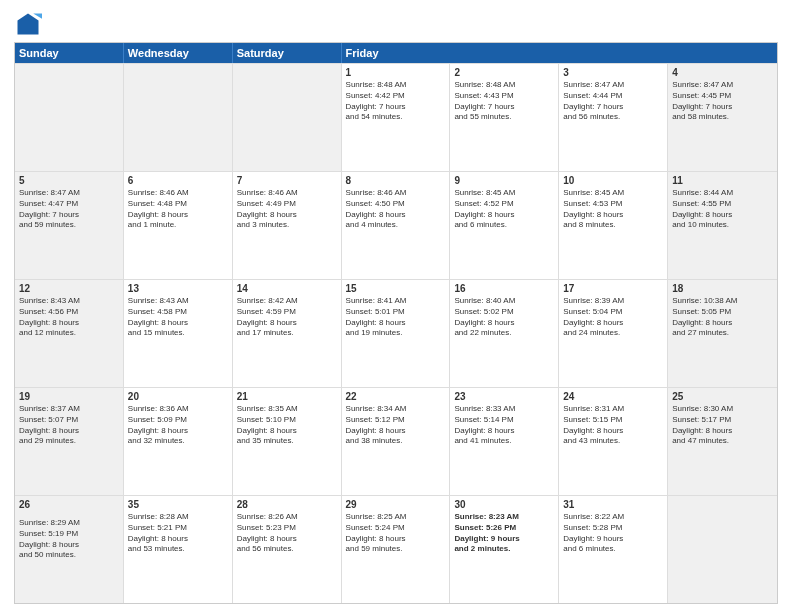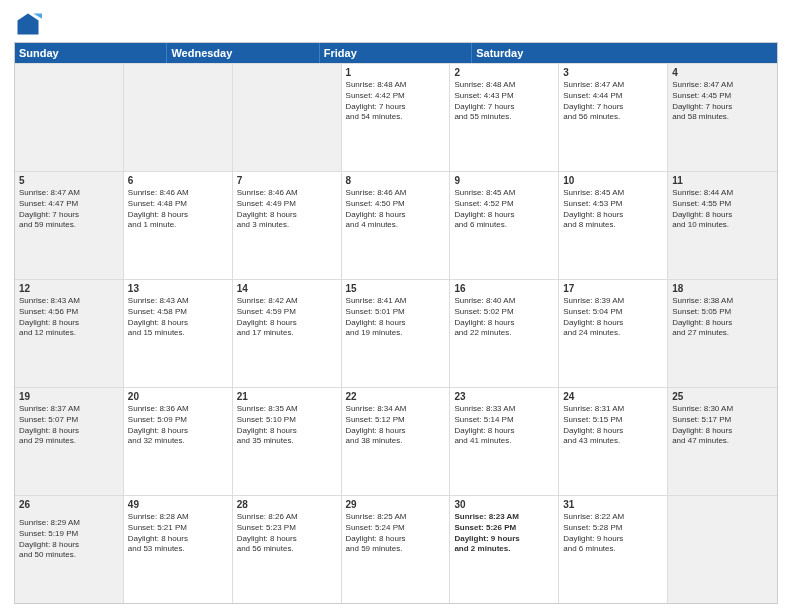--- a/index.html
+++ b/index.html
@@ -60,21 +60,21 @@
       color: #555;
     }
     .calendar {
       flex: 1;
       display: flex;
       flex-direction: column;
       border: 1px solid #ccc;
     }
     .cal-header {
       display: grid;
-      grid-template-columns: repeat(5, 1fr);
+      grid-template-columns: repeat(7, 1fr);
       background: #1a5fa8;
     }
     .cal-header-cell {
       color: #fff;
       font-size: 11px;
       font-weight: bold;
       padding: 4px 4px;
       text-align: left;
       border-right: 1px solid #3a7fc8;
     }
@@ -131,22 +131,22 @@
     <div class="title-section">
       <div class="month-title"></div>
       <div class="location-title"></div>
     </div>
   </div>
 
   <div class="calendar">
     <div class="cal-header">
     <div class="cal-header-cell">Sunday</div>
         <div class="cal-header-cell">Wednesday</div>
+        <div class="cal-header-cell">Saturday</div>
         <div class="cal-header-cell">Friday</div>
-        <div class="cal-header-cell">Saturday</div>
       </div>
     <div class="cal-body">
     <div class="cal-row">
           <div class="cal-cell shaded empty"></div>
           <div class="cal-cell shaded empty"></div>
           <div class="cal-cell shaded empty"></div>
           <div class="cal-cell">
             <span class="day-num">1</span>
             <div class="cell-text" style="white-space: pre-line;">Sunrise: 8:48 AM
 Sunset: 4:42 PM
@@ -264,21 +264,21 @@
           </div>
           <div class="cal-cell">
             <span class="day-num">17</span>
             <div class="cell-text" style="white-space: pre-line;">Sunrise: 8:39 AM
 Sunset: 5:04 PM
 Daylight: 8 hours
 and 24 minutes.</div>
           </div>
           <div class="cal-cell shaded">
             <span class="day-num">18</span>
-            <div class="cell-text" style="white-space: pre-line;">Sunrise: 8:38 AM
+            <div class="cell-text" style="white-space: pre-line;">Sunrise: 10:38 AM
 Sunset: 5:05 PM
 Daylight: 8 hours
 and 27 minutes.</div>
           </div>
         </div>
         <div class="cal-row">
           <div class="cal-cell shaded">
             <span class="day-num">19</span>
             <div class="cell-text" style="white-space: pre-line;">Sunrise: 8:37 AM
 Sunset: 5:07 PM
@@ -330,21 +330,21 @@
         </div>
         <div class="cal-row">
           <div class="cal-cell shaded">
             <span class="day-num">26</span>
             <div class="cell-text" style="white-space: pre-line; margin-top: 8px;">Sunrise: 8:29 AM
 Sunset: 5:19 PM
 Daylight: 8 hours
 and 50 minutes.</div>
           </div>
           <div class="cal-cell">
-            <span class="day-num">49</span>
+            <span class="day-num">35</span>
             <div class="cell-text" style="white-space: pre-line;">Sunrise: 8:28 AM
 Sunset: 5:21 PM
 Daylight: 8 hours
 and 53 minutes.</div>
           </div>
           <div class="cal-cell">
             <span class="day-num">28</span>
             <div class="cell-text" style="white-space: pre-line;">Sunrise: 8:26 AM
 Sunset: 5:23 PM
 Daylight: 8 hours

